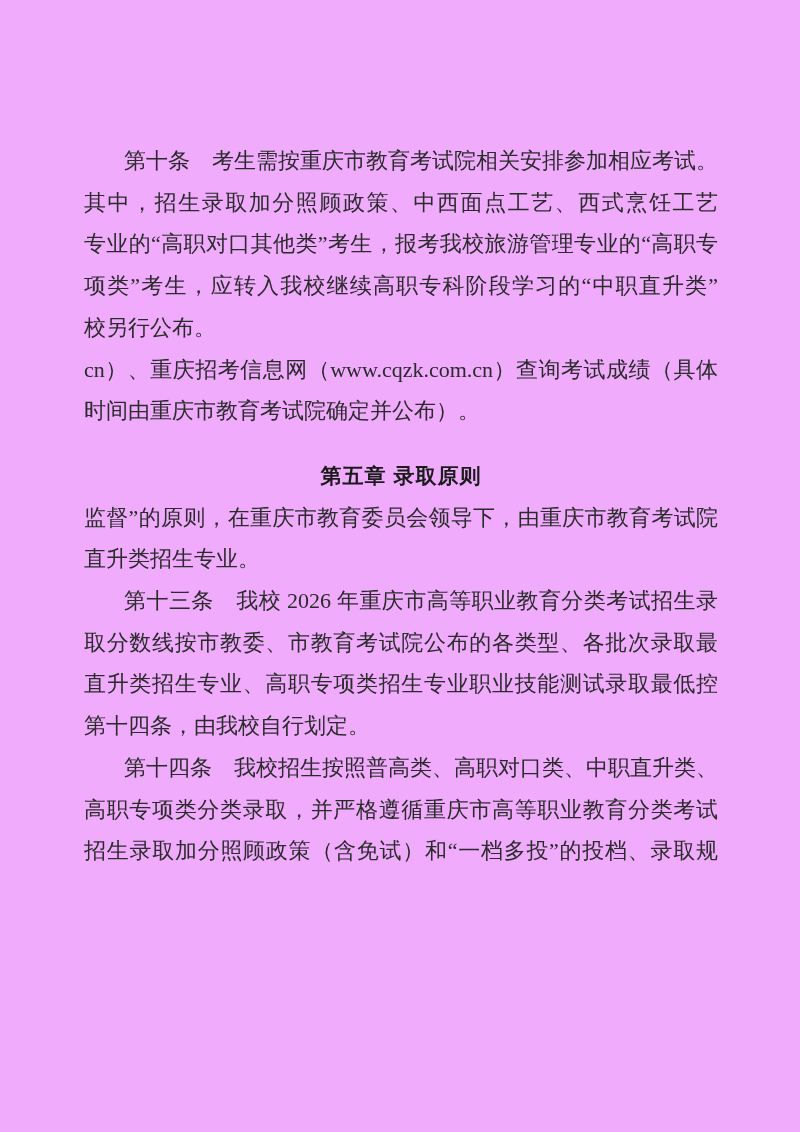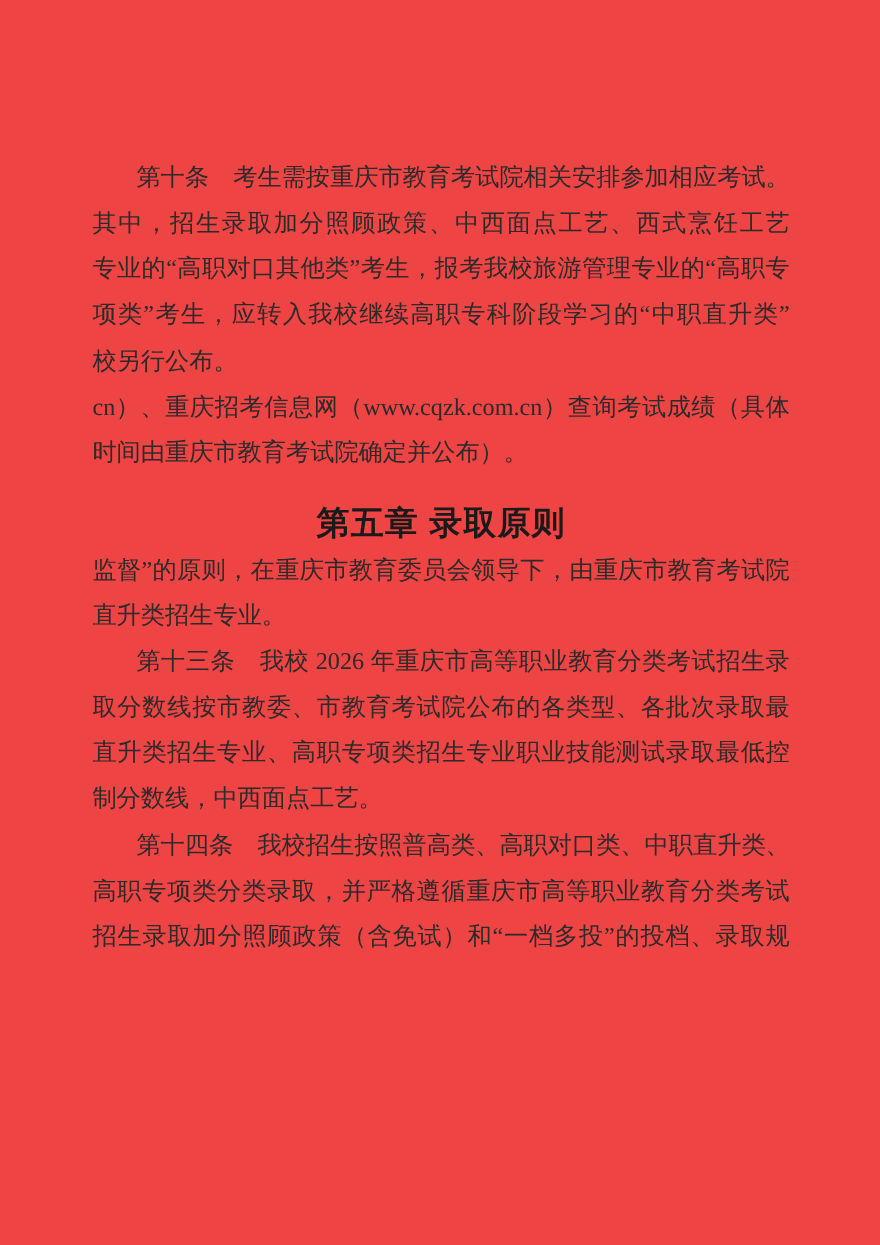--- a/index.html
+++ b/index.html
@@ -4,21 +4,21 @@
 <style>
   html, body {
     margin: 0;
     padding: 0;
     background: #ffffff;
   }
   .page {
     position: relative;
     width: 800px;
     height: 1132px;
-    background: #ef4444;
+    background: #f0abfc;
     overflow: hidden;
     font-family: "Liberation Serif", serif;
   }
   .textblock {
     position: absolute;
     left: 84px;
     top: 140px;
     width: 634px;
     font-size: 22px;
     line-height: 41.7px;
@@ -35,21 +35,21 @@
   }
   .ln.indent {
     text-indent: 40px;
   }
   .chapter-heading {
     margin-top: 23px;
     text-align: center;
     text-align-last: center;
     font-family: "Liberation Sans", sans-serif;
     font-weight: bold;
-    font-size: 30px;
+    font-size: 21px;
     color: #1a1a1a;
     letter-spacing: 1px;
   }
 </style>
 </head>
 <body>
 
 <div class="page">
   <div class="textblock">
 
@@ -63,20 +63,20 @@
     <div class="ln end">时间由重庆市教育考试院确定并公布）。</div>
 
     <div class="ln chapter-heading">第五章 录取原则</div>
 
     <div class="ln">监督”的原则，在重庆市教育委员会领导下，由重庆市教育考试院</div>
     <div class="ln end">直升类招生专业。</div>
 
     <div class="ln indent">第十三条　我校 2026 年重庆市高等职业教育分类考试招生录</div>
     <div class="ln">取分数线按市教委、市教育考试院公布的各类型、各批次录取最</div>
     <div class="ln">直升类招生专业、高职专项类招生专业职业技能测试录取最低控</div>
-    <div class="ln end">制分数线，中西面点工艺。</div>
+    <div class="ln end">第十四条，由我校自行划定。</div>
 
     <div class="ln indent">第十四条　我校招生按照普高类、高职对口类、中职直升类、</div>
     <div class="ln">高职专项类分类录取，并严格遵循重庆市高等职业教育分类考试</div>
     <div class="ln">招生录取加分照顾政策（含免试）和“一档多投”的投档、录取规</div>
 
   </div>
 </div>
 
 </body></html>

